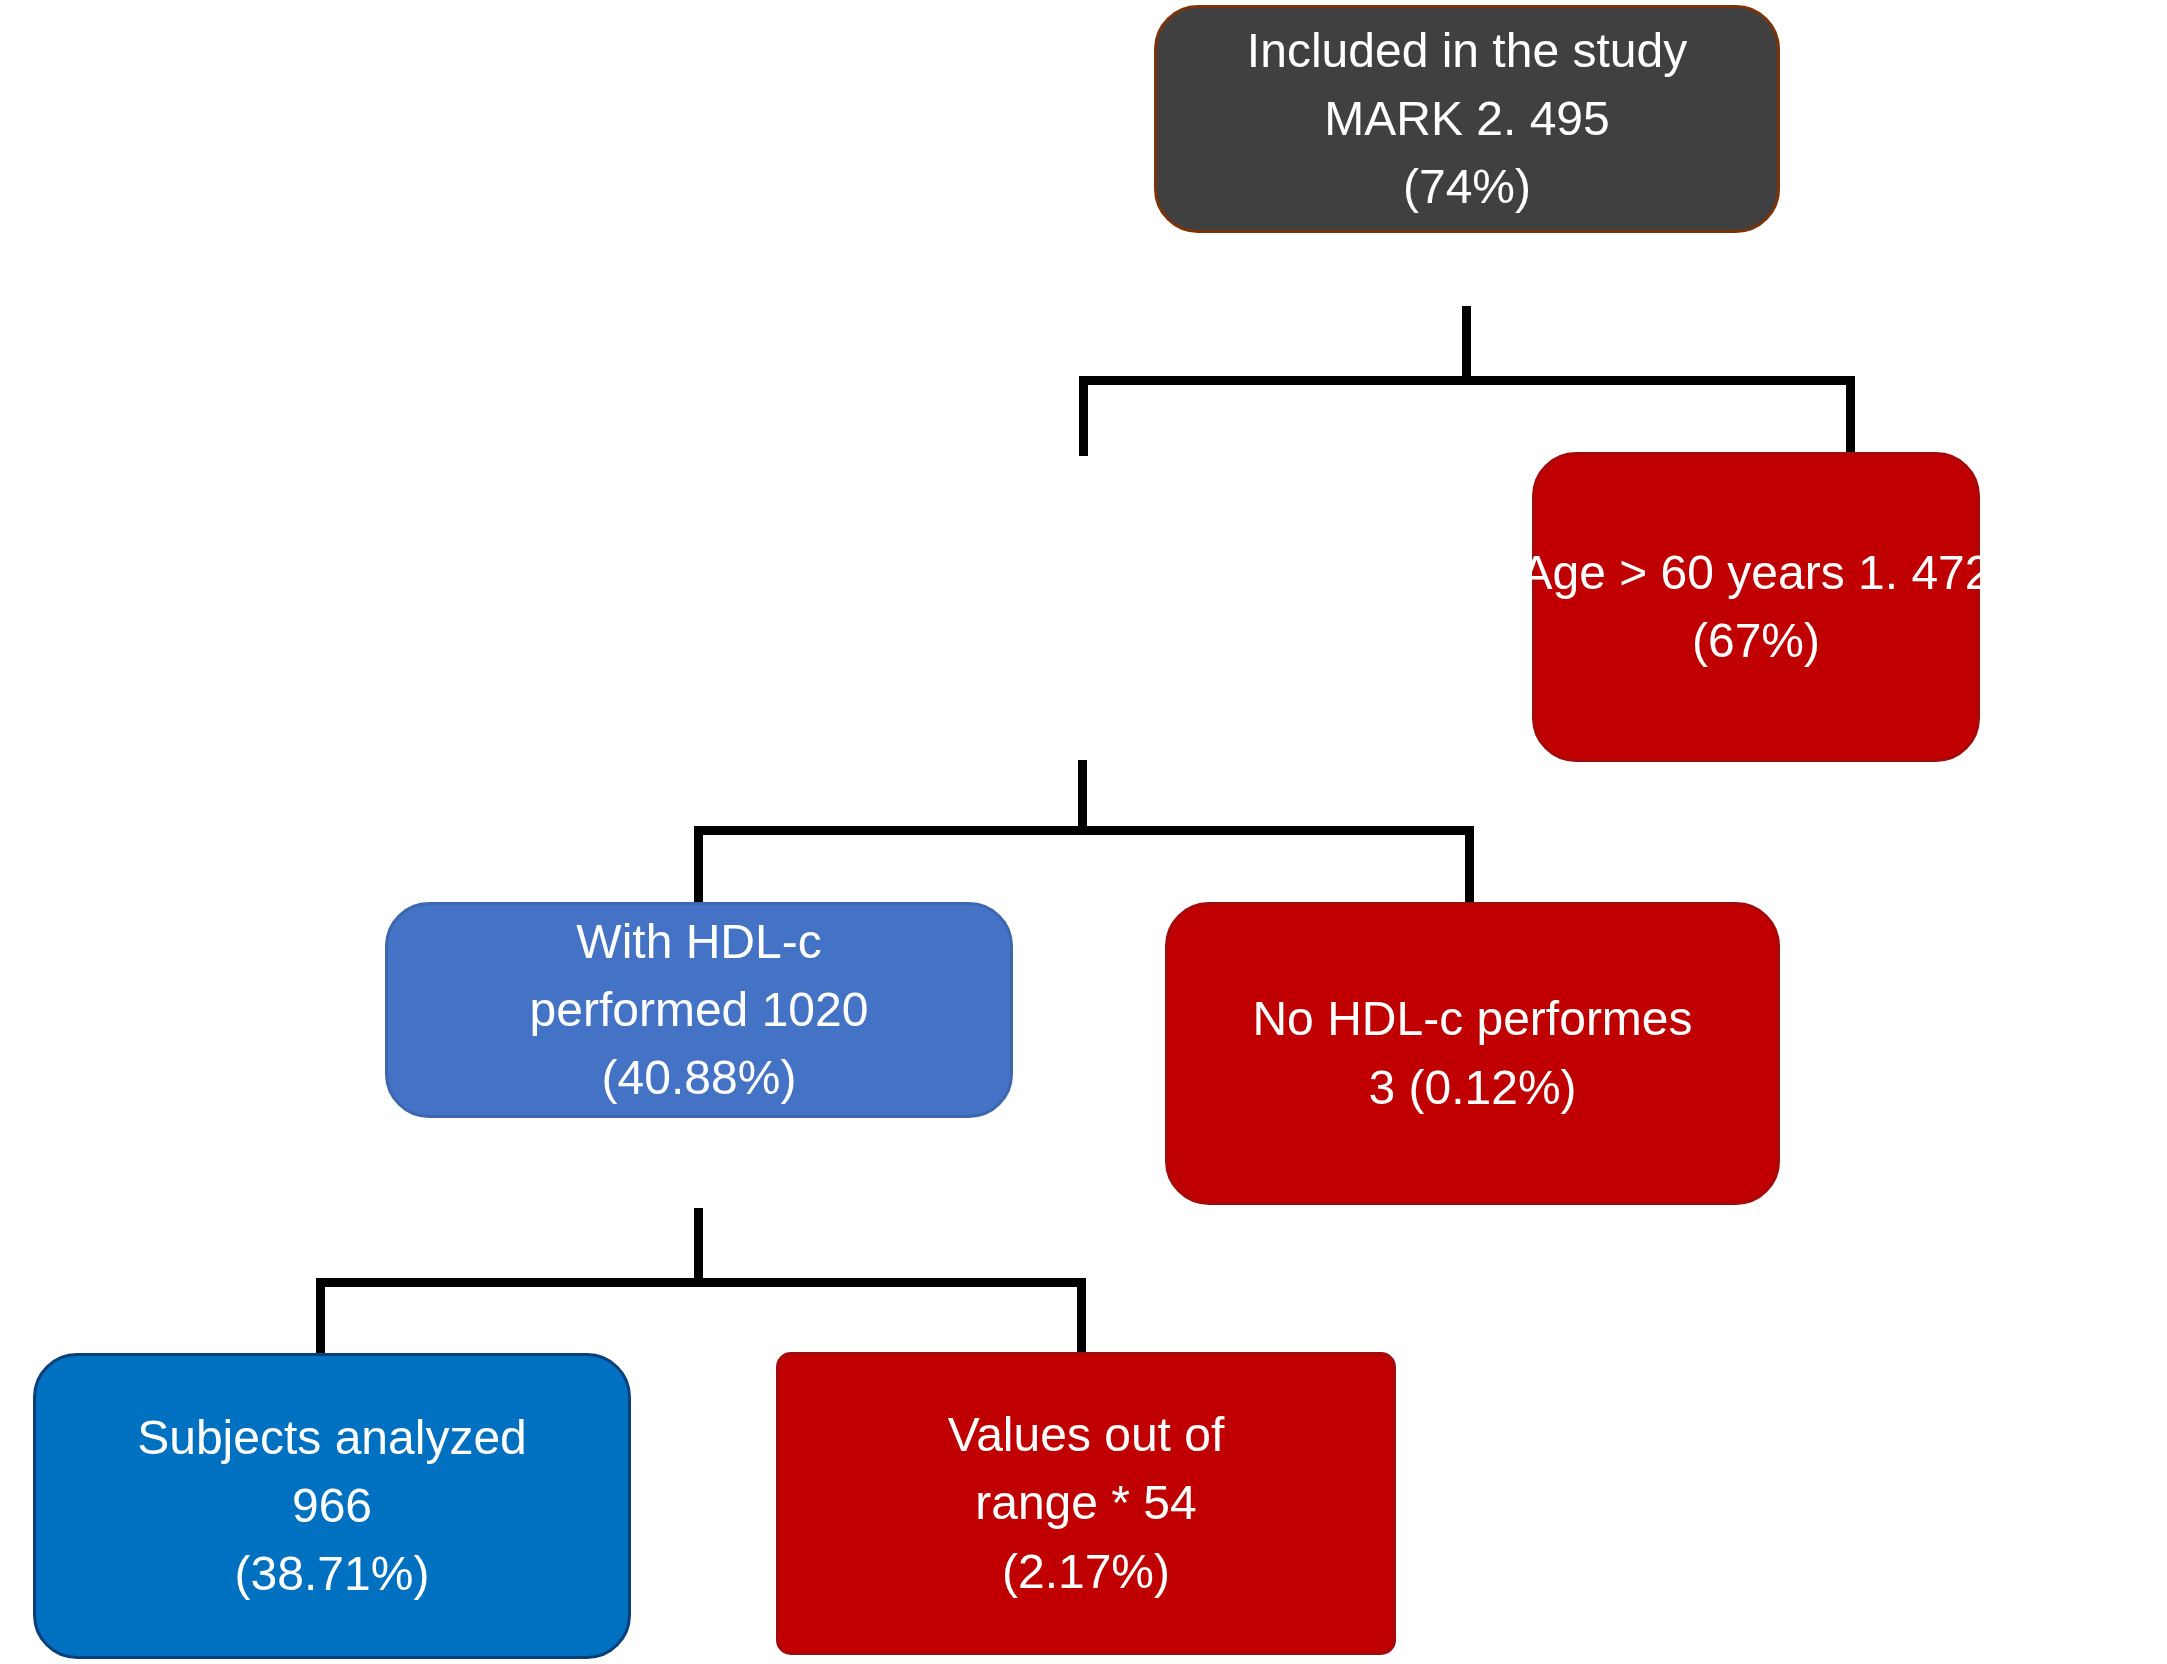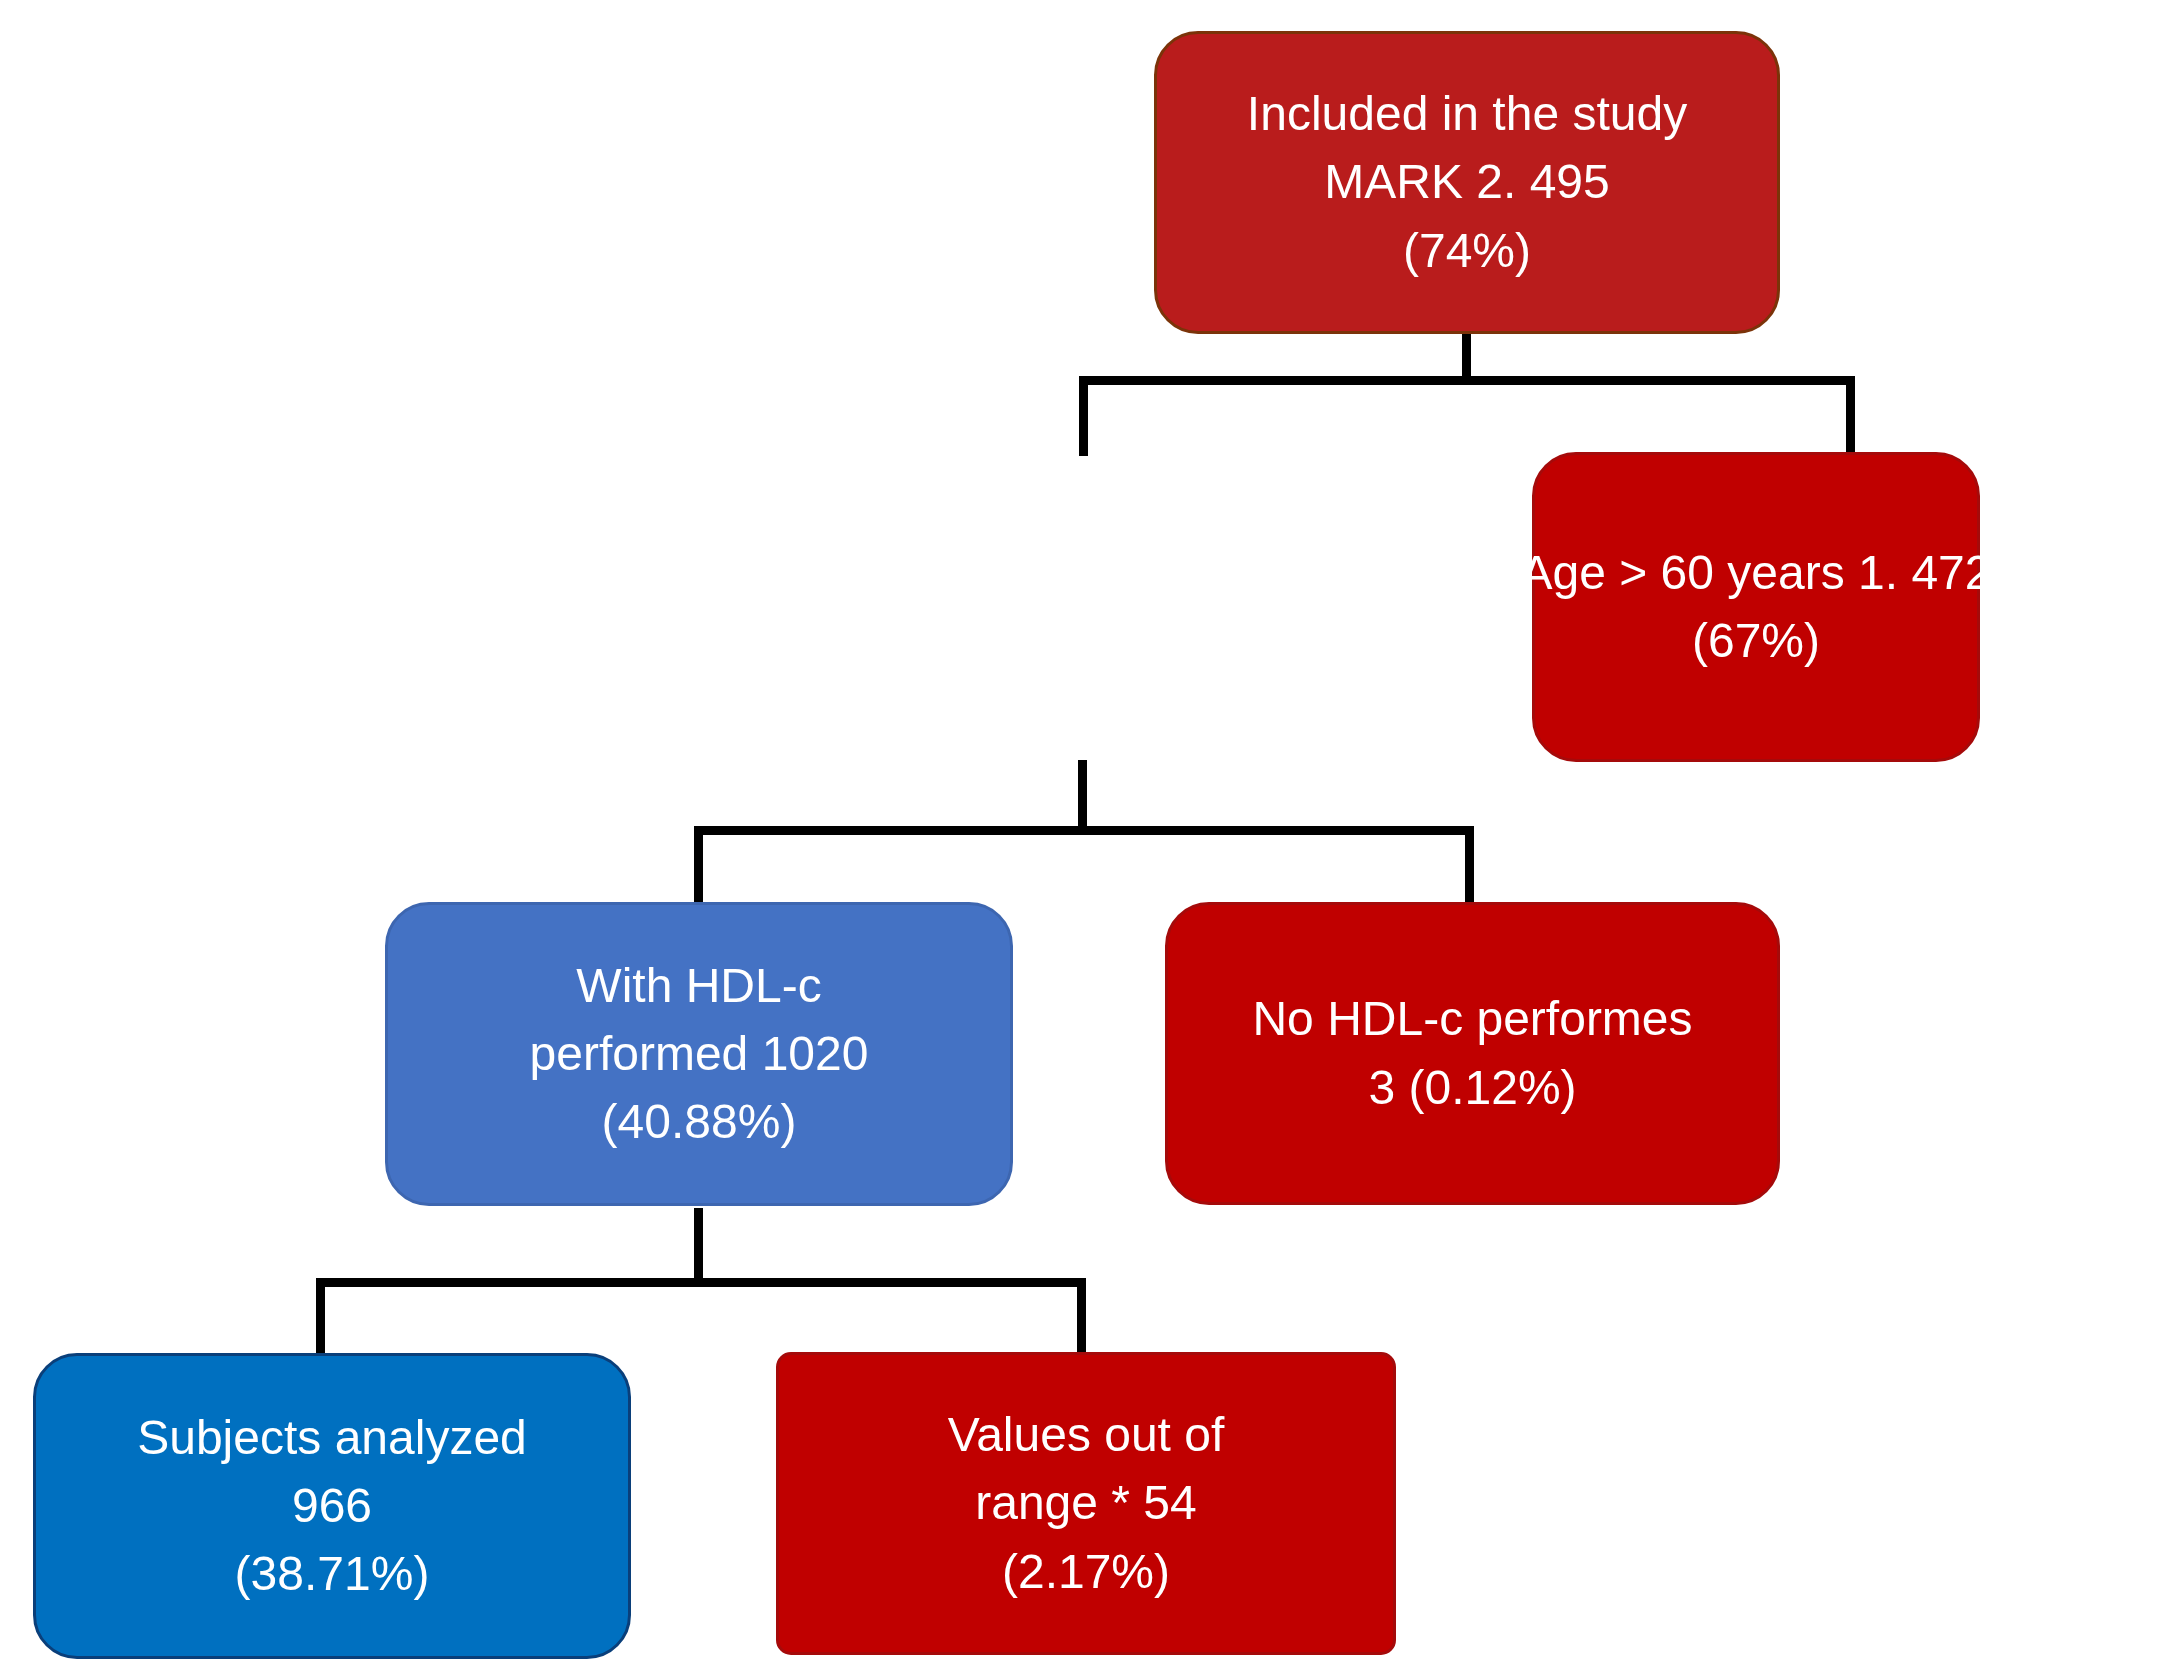--- a/index.html
+++ b/index.html
@@ -50,33 +50,33 @@
   <div class="seg" style="left: 1078px; top: 760px; width: 9px; height: 72px; background-color: rgb(0, 0, 0);"></div>
   <div class="seg" style="left: 694px; top: 826px; width: 780px; height: 9px; background-color: rgb(0, 0, 0);"></div>
   <div class="seg" style="left: 694px; top: 826px; width: 9px; height: 80px; background-color: rgb(0, 0, 0);"></div>
   <div class="seg" style="left: 1465px; top: 826px; width: 9px; height: 80px; background-color: rgb(0, 0, 0);"></div>
 
   <div class="seg" style="left: 694px; top: 1208px; width: 9px; height: 76px; background-color: rgb(0, 0, 0);"></div>
   <div class="seg" style="left: 316px; top: 1278px; width: 766px; height: 9px; background-color: rgb(0, 0, 0);"></div>
   <div class="seg" style="left: 316px; top: 1278px; width: 9px; height: 79px; background-color: rgb(0, 0, 0);"></div>
   <div class="seg" style="left: 1077px; top: 1278px; width: 9px; height: 78px; background-color: rgb(0, 0, 0);"></div>
 
-  <div class="node" style="left: 1154px; top: 5px; width: 626px; height: 303px; background-color: #b91c1c; border-color: rgb(123, 51, 9); margin-top: 26px;">
+  <div class="node" style="left: 1154px; top: 5px; width: 626px; height: 228px; background-color: #404040; border-color: rgb(123, 51, 9);">
     <div class="line">Included in the study</div>
     <div class="line">MARK 2. 495</div>
     <div class="line">(74%)</div>
   </div>
 
 
   <div class="node" style="left: 1532px; top: 452px; width: 448px; height: 310px; background-color: rgb(192, 0, 0); border-color: rgb(165, 10, 10);">
     <div class="line">Age &gt; 60 years 1. 472</div>
     <div class="line">(67%)</div>
   </div>
 
-  <div class="node" style="left: 385px; top: 902px; width: 628px; height: 304px; background-color: rgb(68, 114, 196); border-color: rgb(61, 102, 176);">
+  <div class="node" style="left: 385px; top: 902px; width: 628px; height: 216px; background-color: rgb(68, 114, 196); border-color: rgb(61, 102, 176);">
     <div class="line">With HDL-c</div>
     <div class="line">performed 1020</div>
     <div class="line">(40.88%)</div>
   </div>
 
   <div class="node" style="left: 1165px; top: 902px; width: 615px; height: 303px; background-color: rgb(192, 0, 0); border-color: rgb(165, 10, 10);">
     <div class="line">No HDL-c performes</div>
     <div class="line">3 (0.12%)</div>
   </div>
 

